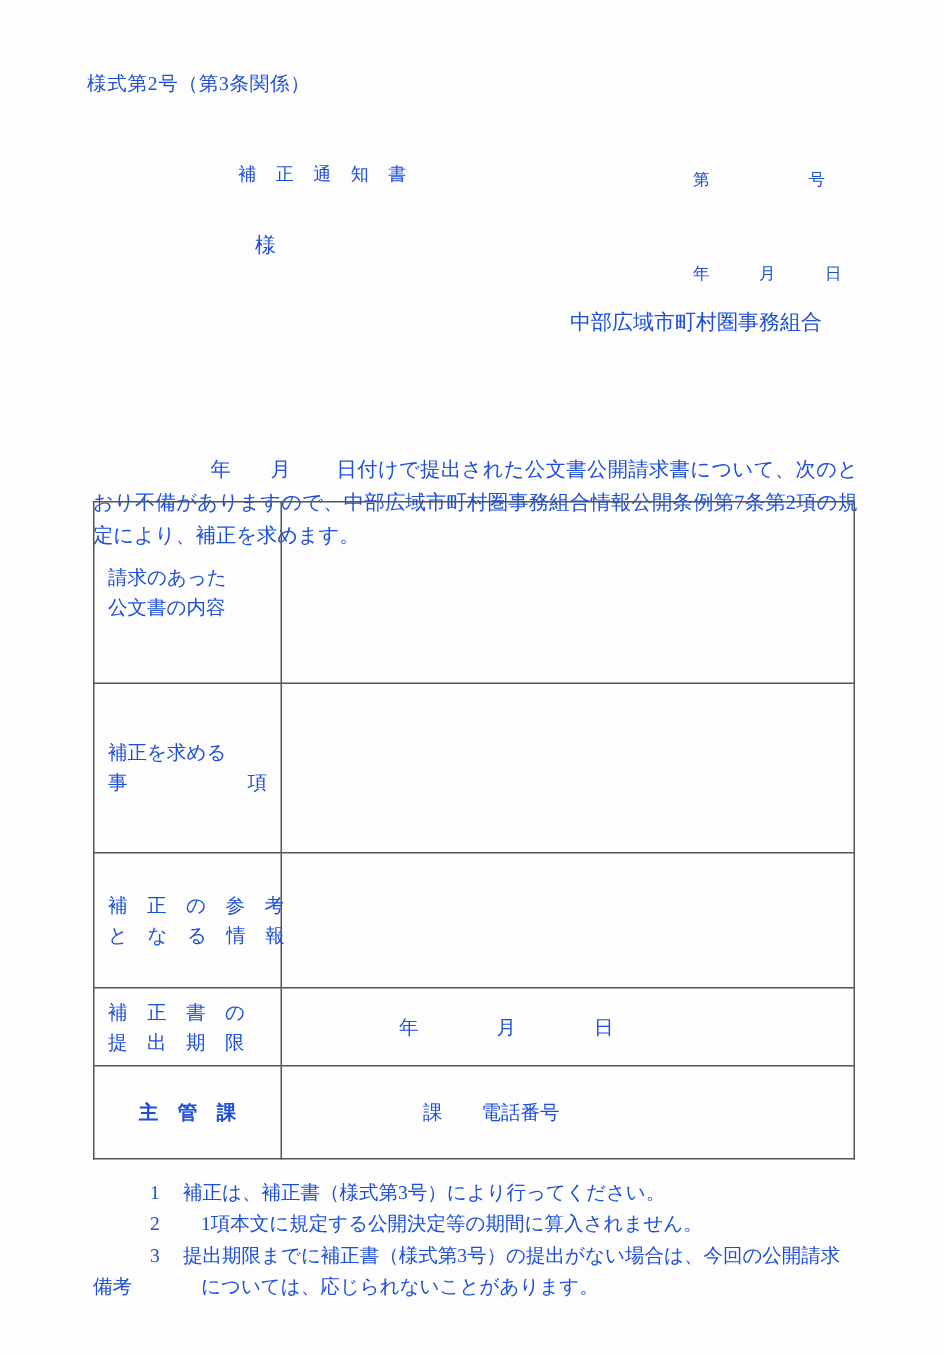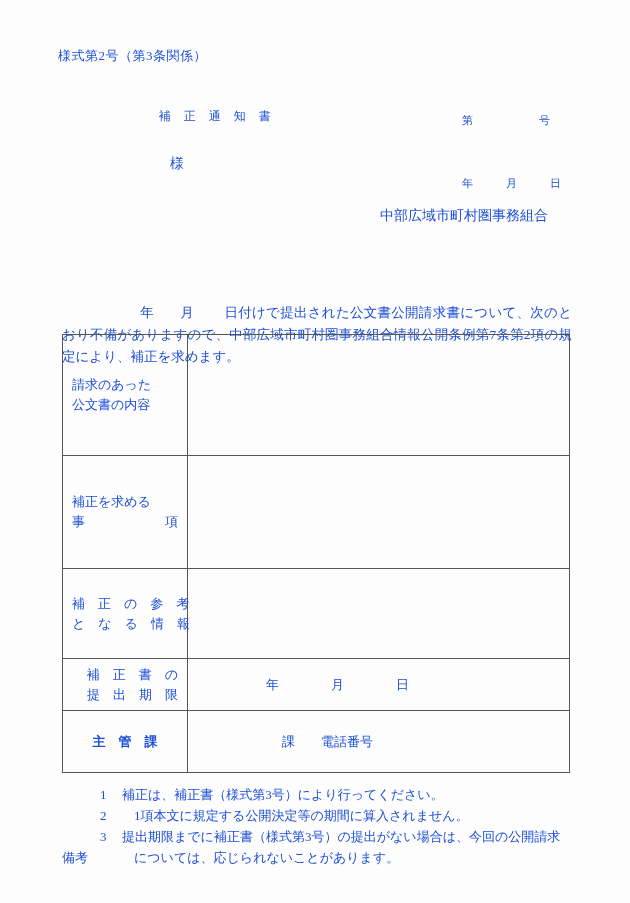--- a/index.html
+++ b/index.html
@@ -110,21 +110,20 @@
     width: 106px;
     padding: 0 9px;
   }
   .form-table td.value-cell {
     padding: 0 12px;
   }
   .lbl {
     display: block;
     line-height: 20px;
     white-space: pre;
-    text-align: right;
   }
   
   .lbl.spread {
     display: flex;
     justify-content: space-between;
   }
   .lbl.center {
     text-align: center;
     font-weight: bold;
   }

